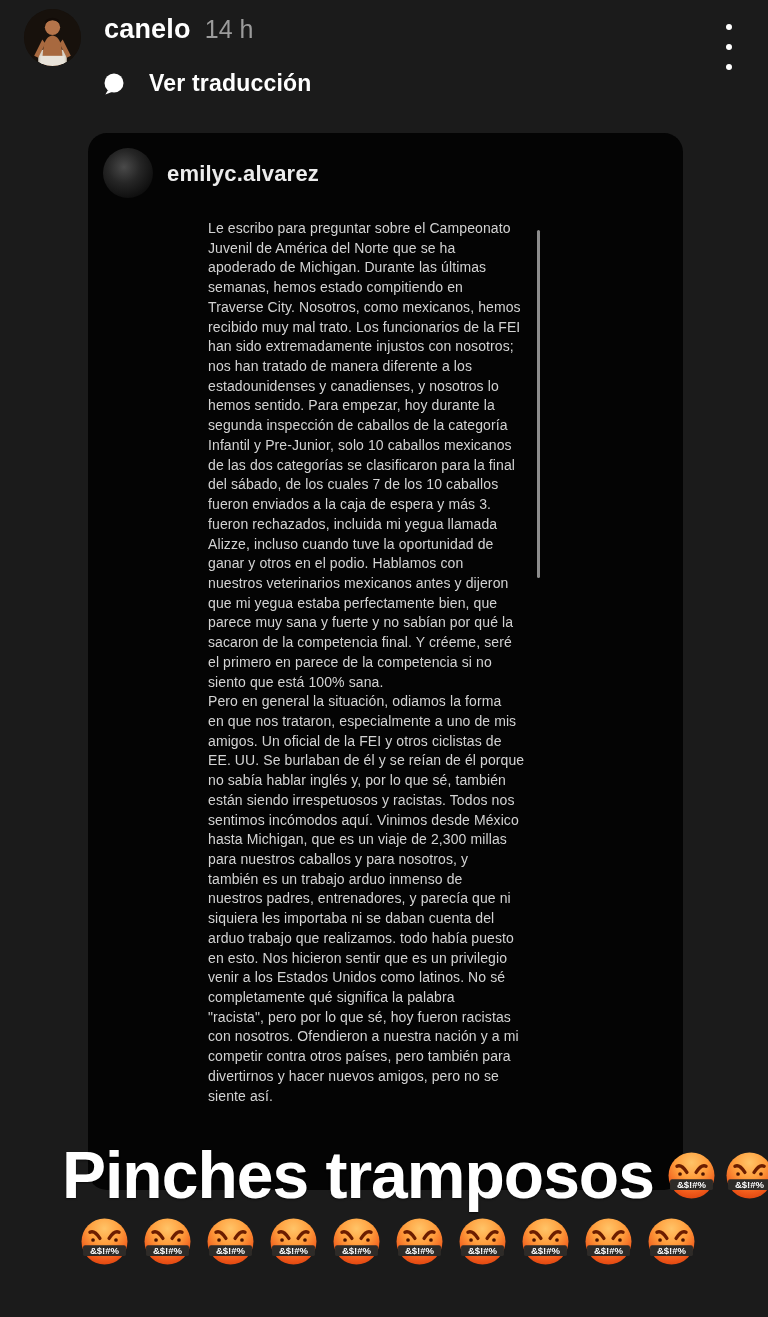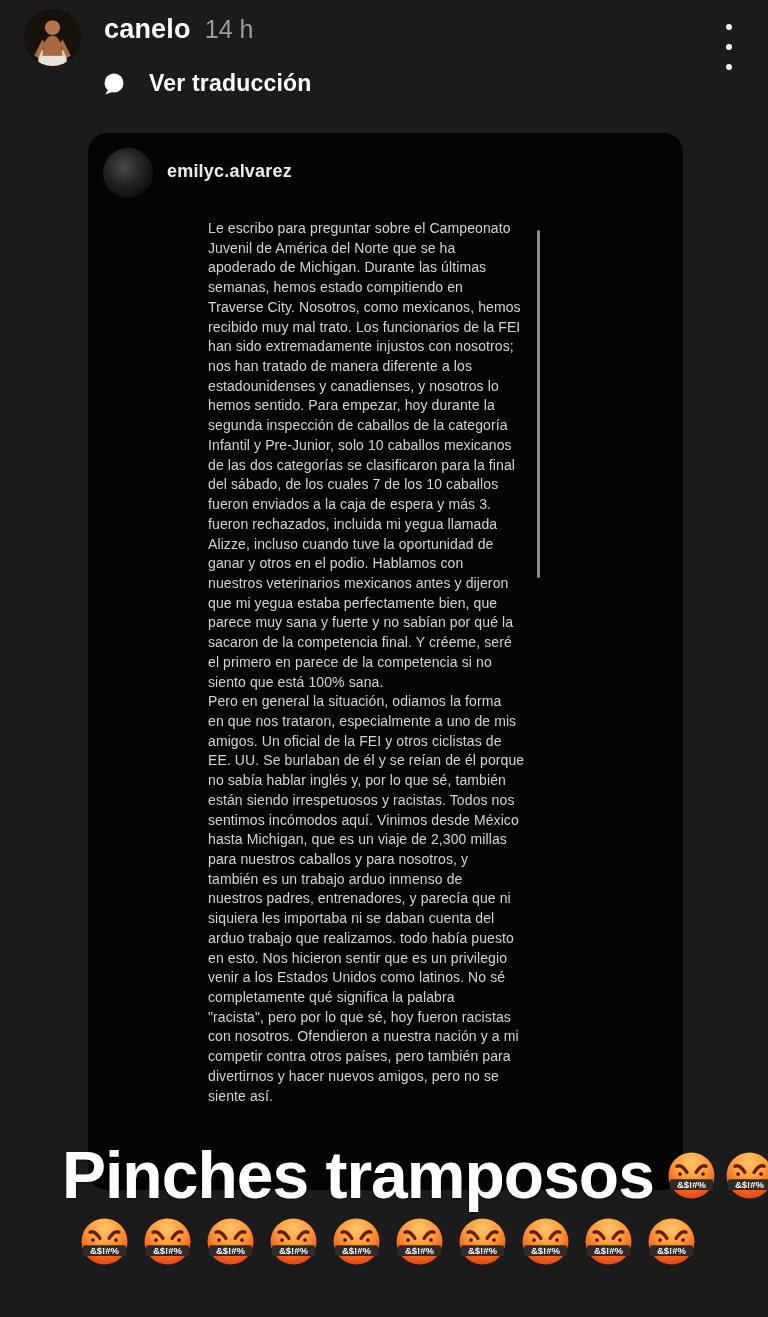--- a/index.html
+++ b/index.html
@@ -27,21 +27,21 @@
   
   .card{
     position:absolute;left:88px;top:133px;width:595px;height:1057px;
     background:#040404;border-radius:19px;
   }
   .avatar-embed{
     position:absolute;left:15px;top:15px;width:50px;height:50px;border-radius:50%;
     background:radial-gradient(circle at 42% 38%, #4a4a4a 0%, #262626 38%, #0c0c0c 78%);
   }
   .embed-username{
-    position:absolute;left:79px;top:28px;font-size:18px;font-weight:bold;color:#ececec;letter-spacing:.2px;
+    position:absolute;left:79px;top:28px;font-size:22px;font-weight:bold;color:#ececec;letter-spacing:.2px;
   }
   .body-text{
     position:absolute;left:120px;top:86px;width:335px;
     color:#d3d3d3;font-size:14px;letter-spacing:.1px;
   }
   .body-line{height:19.72px;line-height:19.72px;white-space:nowrap;}
   .scroll-indicator{
     position:absolute;left:449px;top:97px;width:2.5px;height:348px;background:#8d8d8d;border-radius:2px;
   }
   

